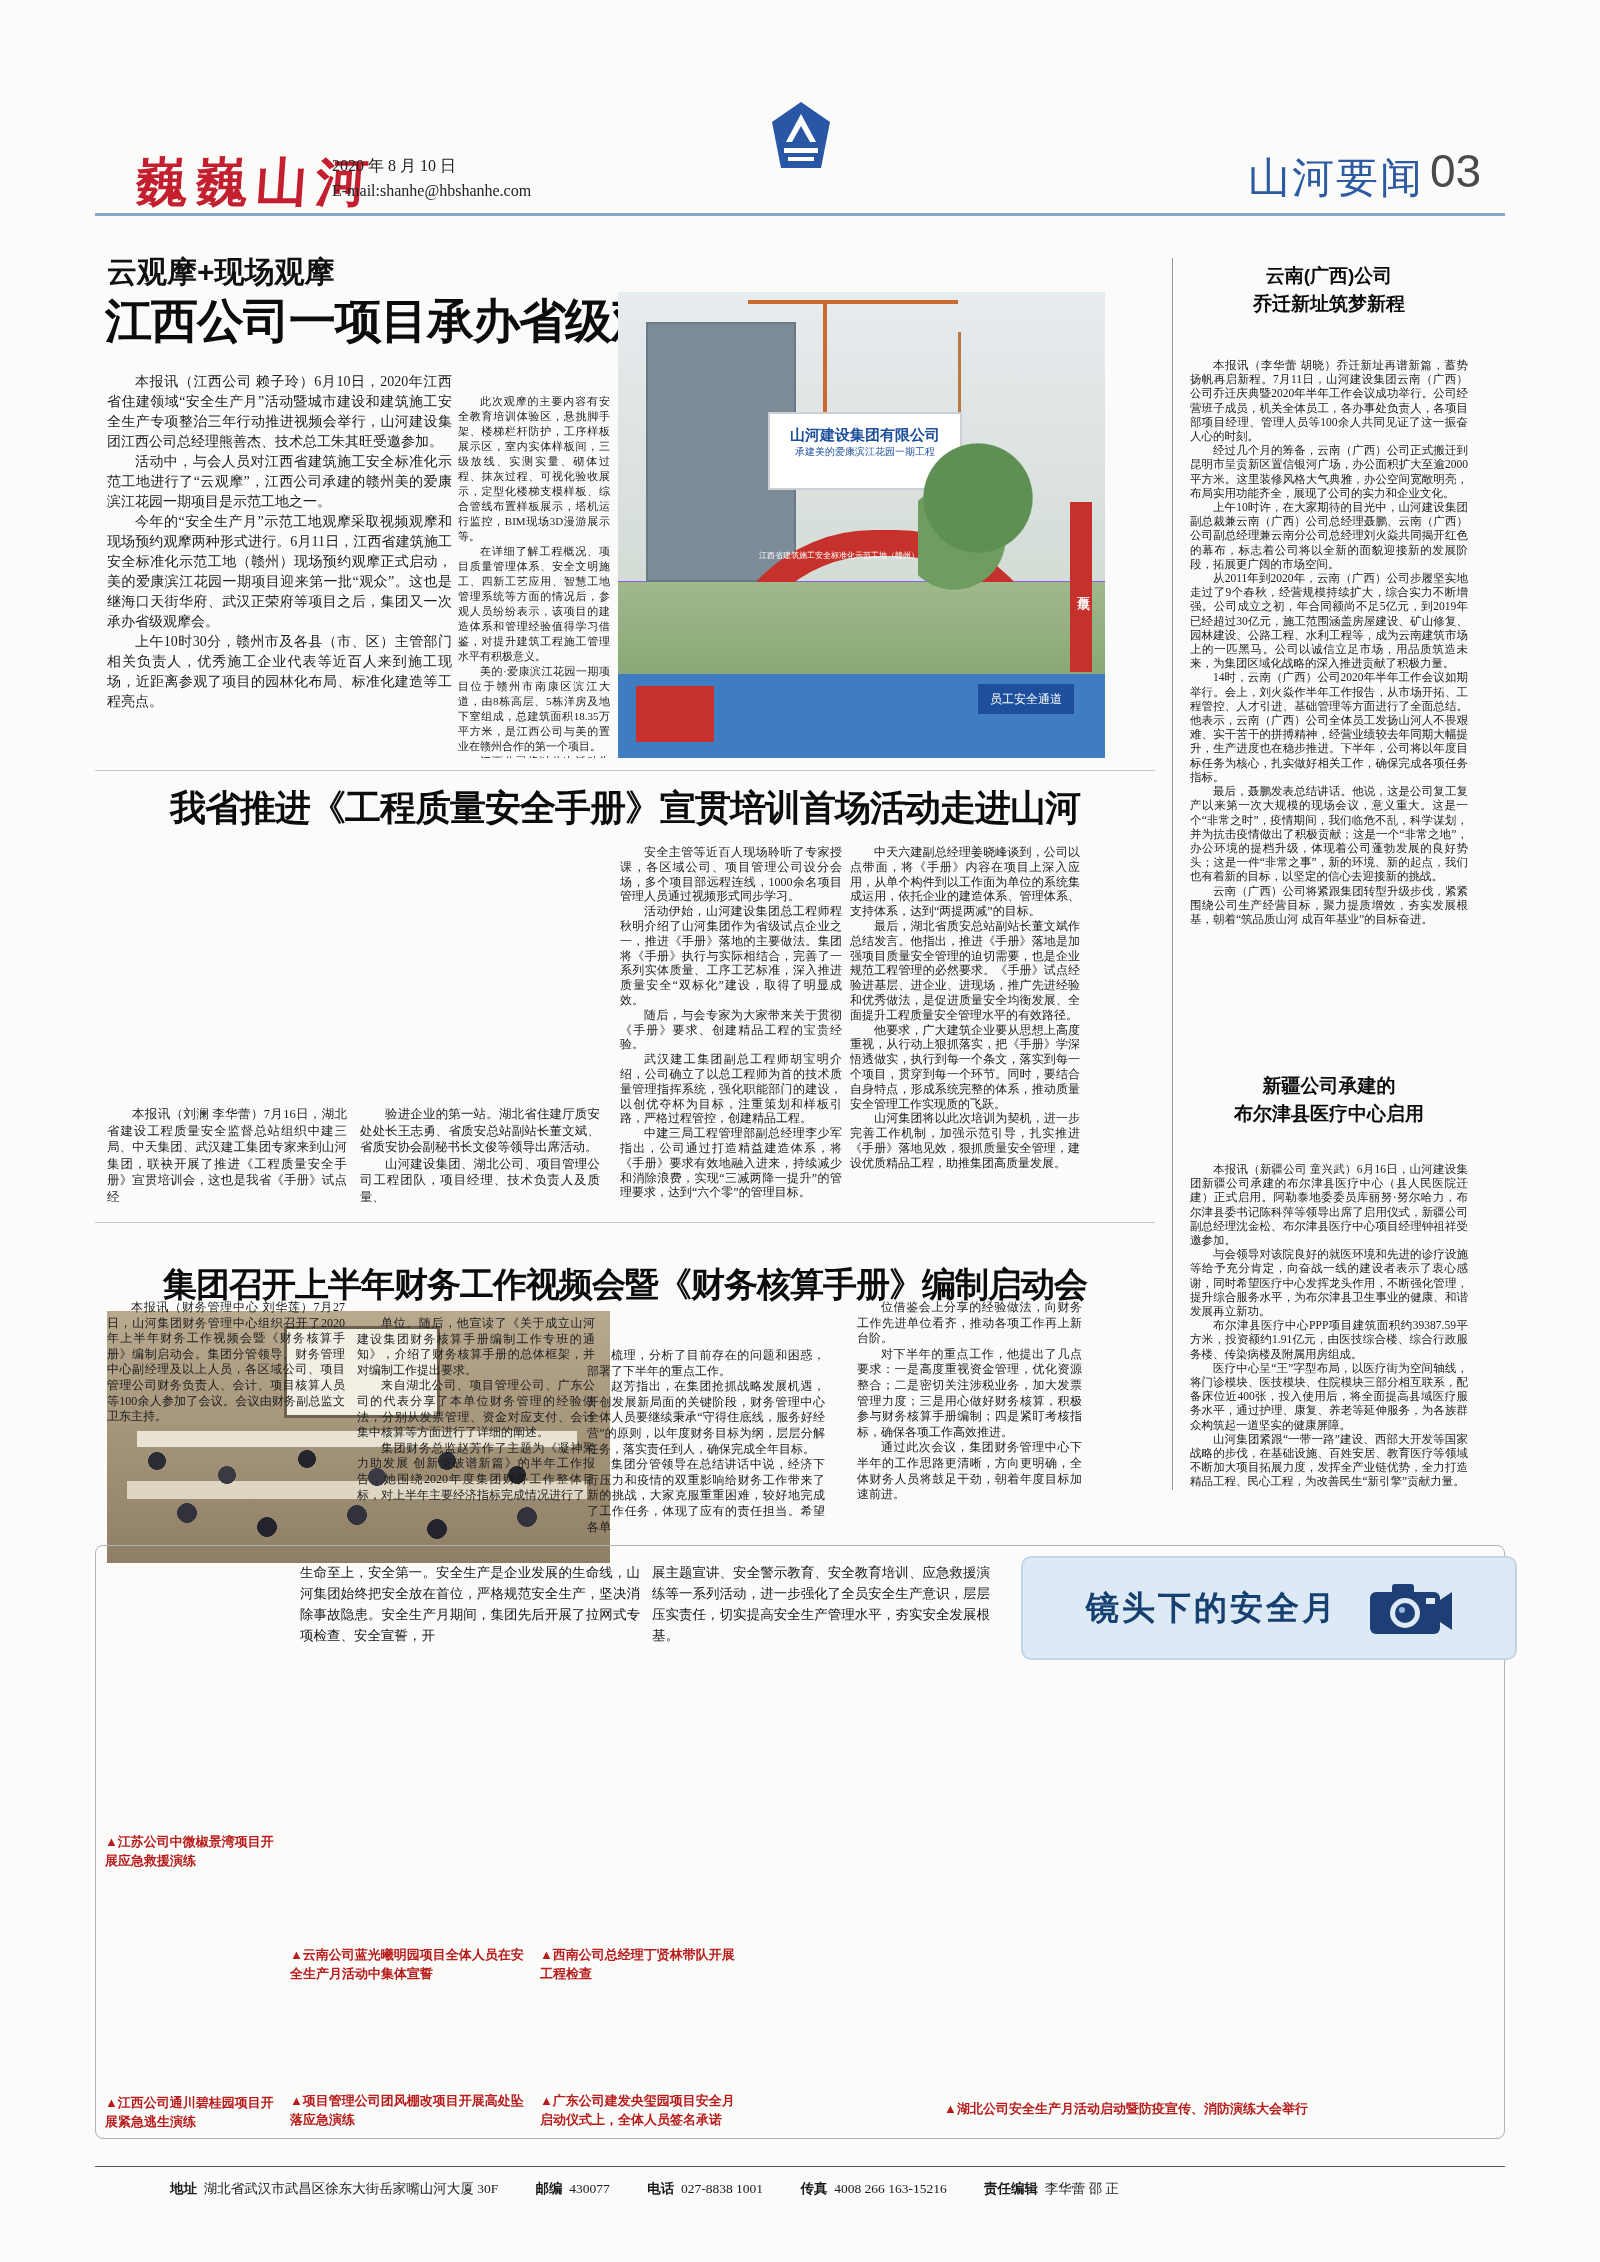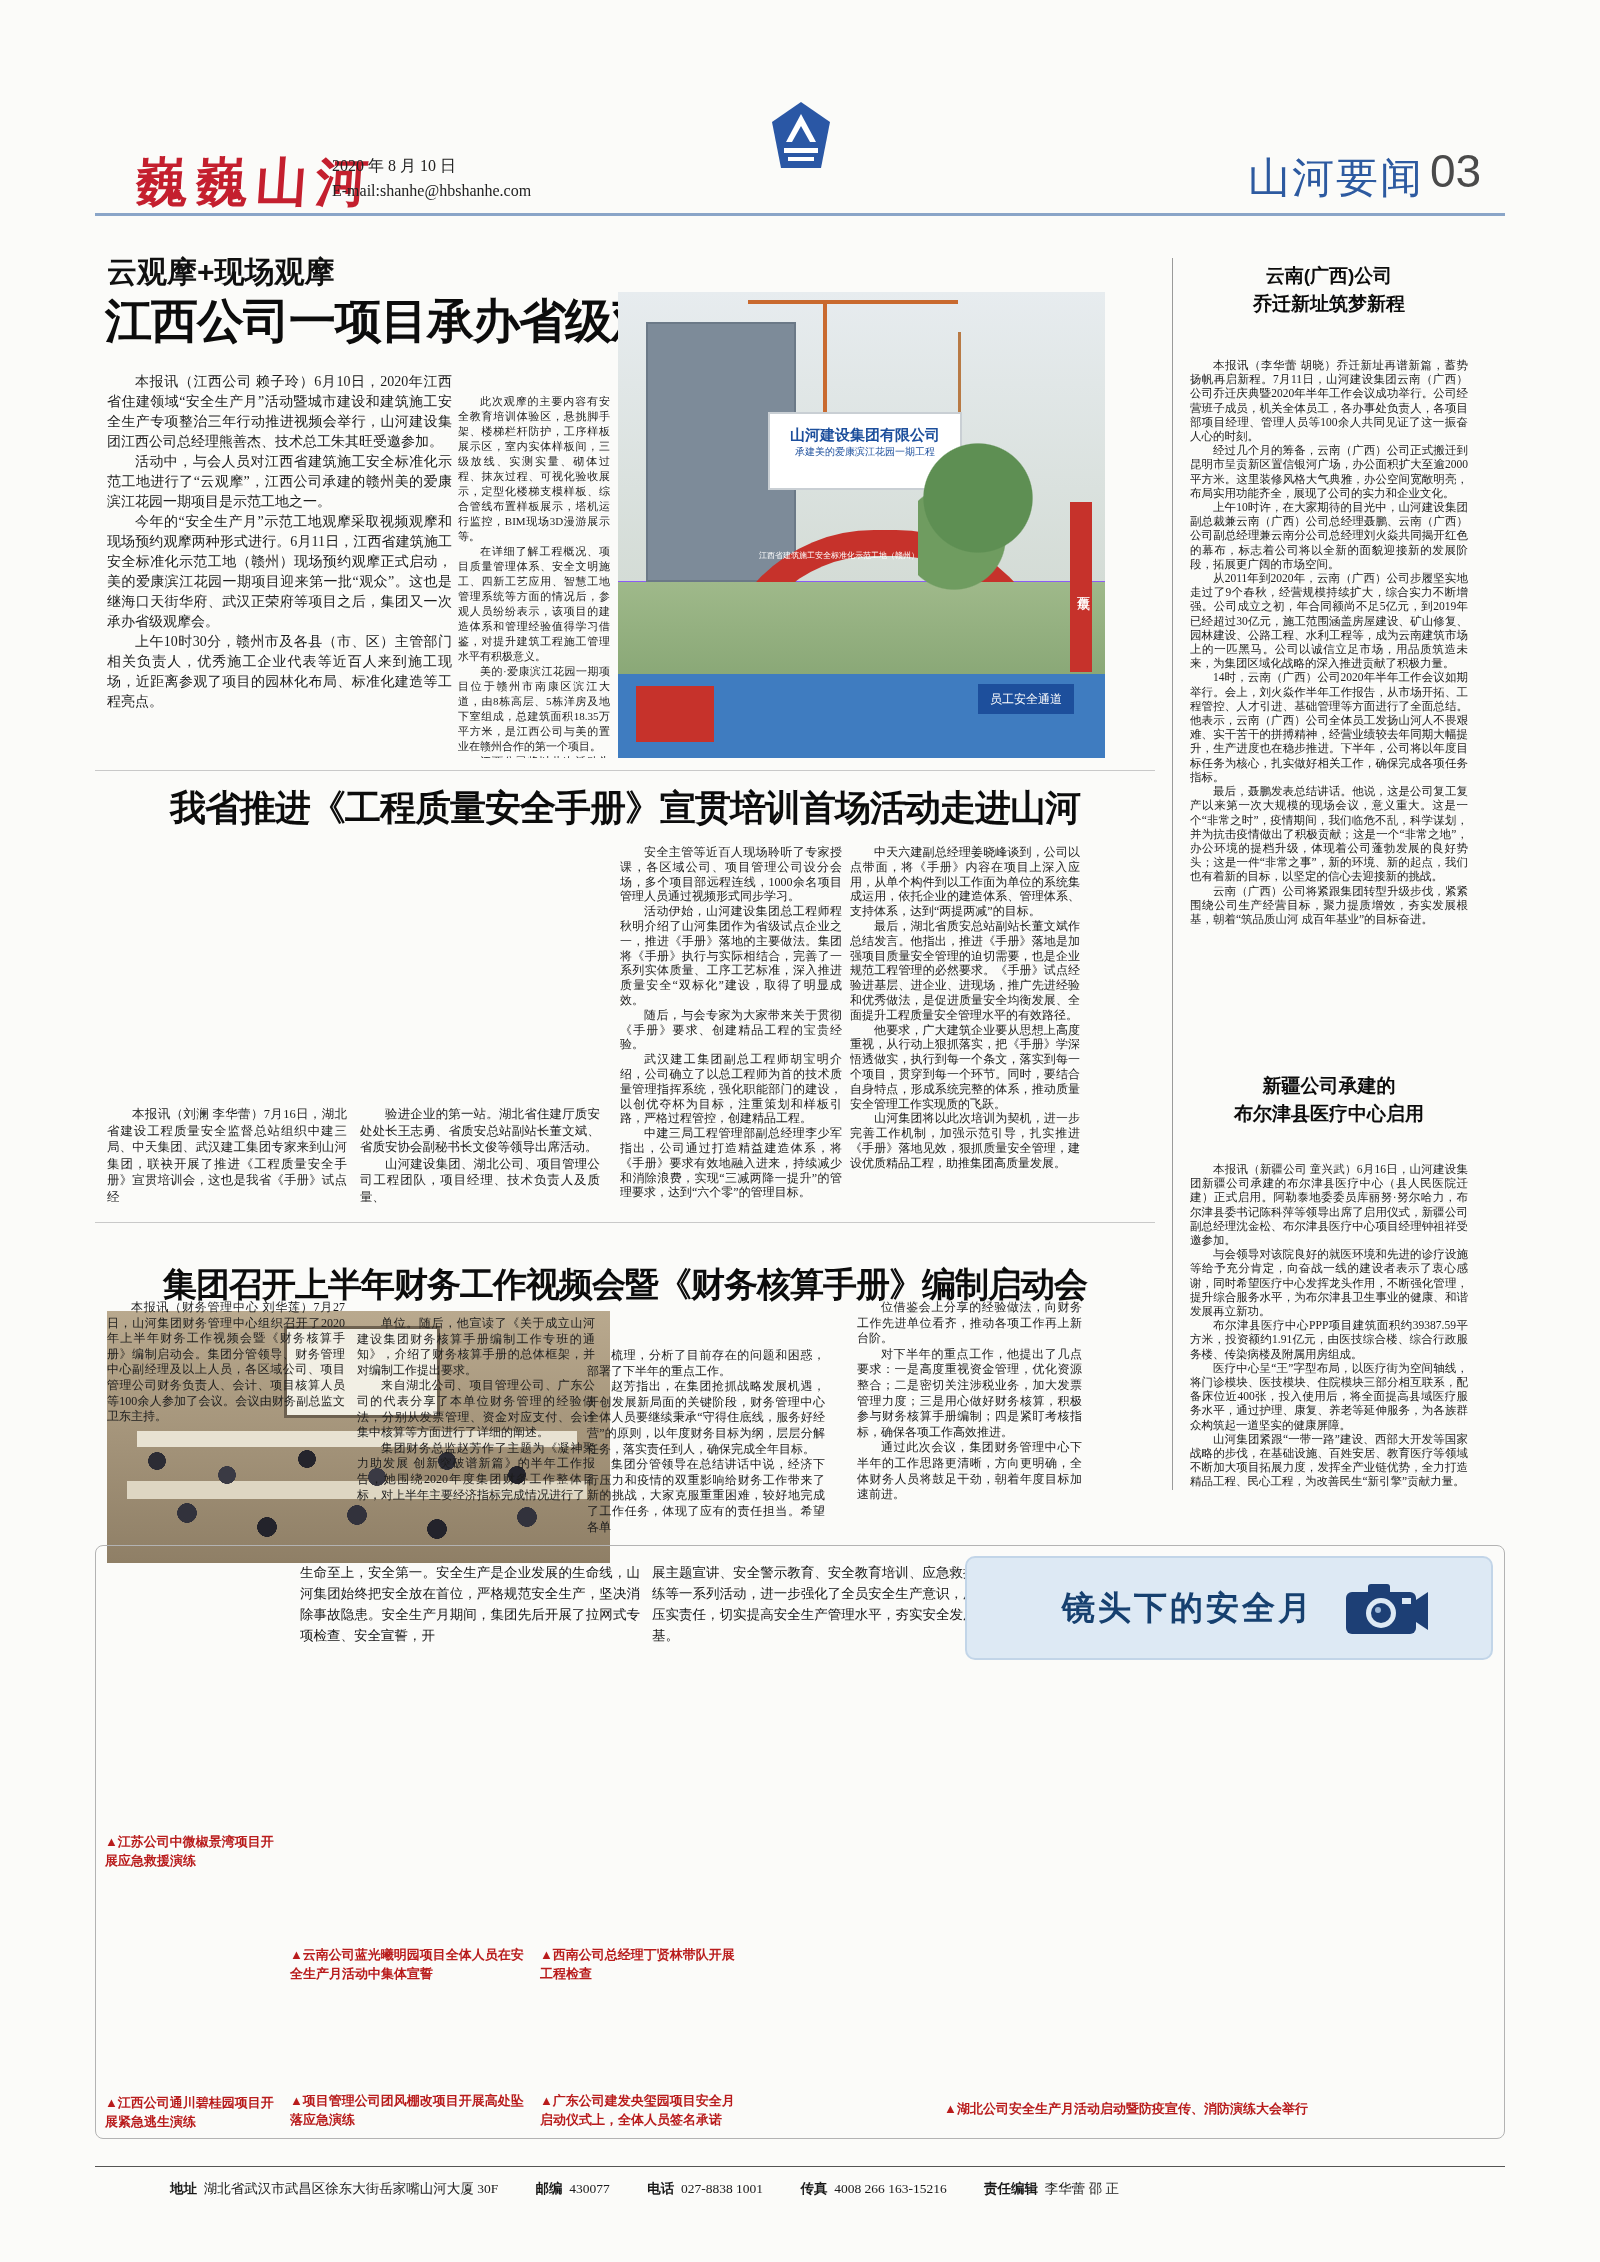--- a/index.html
+++ b/index.html
@@ -188,21 +188,21 @@
       <p>布尔津县医疗中心PPP项目建筑面积约39387.59平方米，投资额约1.91亿元，由医技综合楼、综合行政服务楼、传染病楼及附属用房组成。</p>
       <p>医疗中心呈“王”字型布局，以医疗街为空间轴线，将门诊模块、医技模块、住院模块三部分相互联系，配备床位近400张，投入使用后，将全面提高县域医疗服务水平，通过护理、康复、养老等延伸服务，为各族群众构筑起一道坚实的健康屏障。</p>
       <p>山河集团紧跟“一带一路”建设、西部大开发等国家战略的步伐，在基础设施、百姓安居、教育医疗等领域不断加大项目拓展力度，发挥全产业链优势，全力打造精品工程、民心工程，为改善民生“新引擎”贡献力量。</p>
     </div>
 
   <div class="abs collage" style="left:95px;top:1545px;width:1408px;height:592px;"></div>
 
   <div class="abs intro" style="left:300px;top:1562px;width:340px;height:86px;overflow:hidden;">生命至上，安全第一。安全生产是企业发展的生命线，山河集团始终把安全放在首位，严格规范安全生产，坚决消除事故隐患。安全生产月期间，集团先后开展了拉网式专项检查、安全宣誓，开</div>
   <div class="abs intro" style="left:652px;top:1562px;width:338px;height:86px;overflow:hidden;">展主题宣讲、安全警示教育、安全教育培训、应急救援演练等一系列活动，进一步强化了全员安全生产意识，层层压实责任，切实提高安全生产管理水平，夯实安全发展根基。</div>
 
-  <div class="abs badge" style="left:965px;top:1556px;width:492px;height:100px;padding-left:32px;">
+  <div class="abs badge" style="left:1021px;top:1556px;width:492px;height:100px;">
     <span class="badge-text">镜头下的安全月</span>
     <svg width="86" height="60" viewBox="0 0 86 60">
       <rect x="4" y="14" width="70" height="42" rx="6" fill="#1d3f75"></rect>
       <rect x="26" y="6" width="22" height="12" rx="3" fill="#1d3f75"></rect>
       <circle cx="39" cy="35" r="15" fill="#dde9f4"></circle>
       <circle cx="39" cy="35" r="10" fill="#1d3f75"></circle>
       <circle cx="36" cy="32" r="3" fill="#9db8d8"></circle>
       <rect x="60" y="20" width="9" height="6" fill="#dde9f4"></rect>
       <polygon points="74,22 86,14 86,52 74,44" fill="#1d3f75"></polygon>
     </svg>

